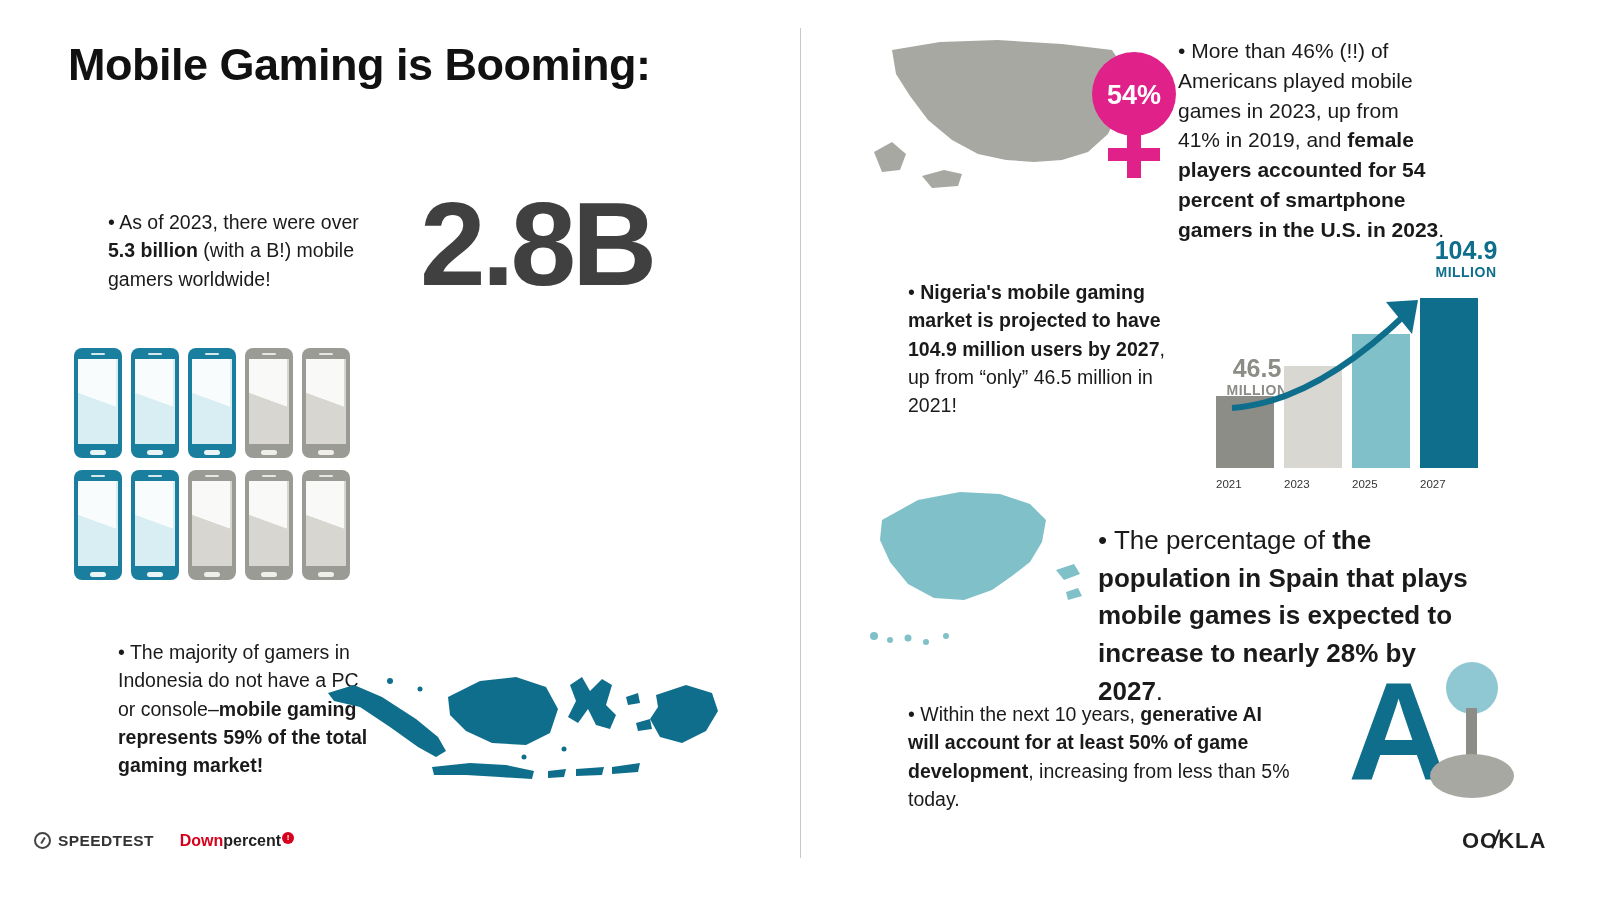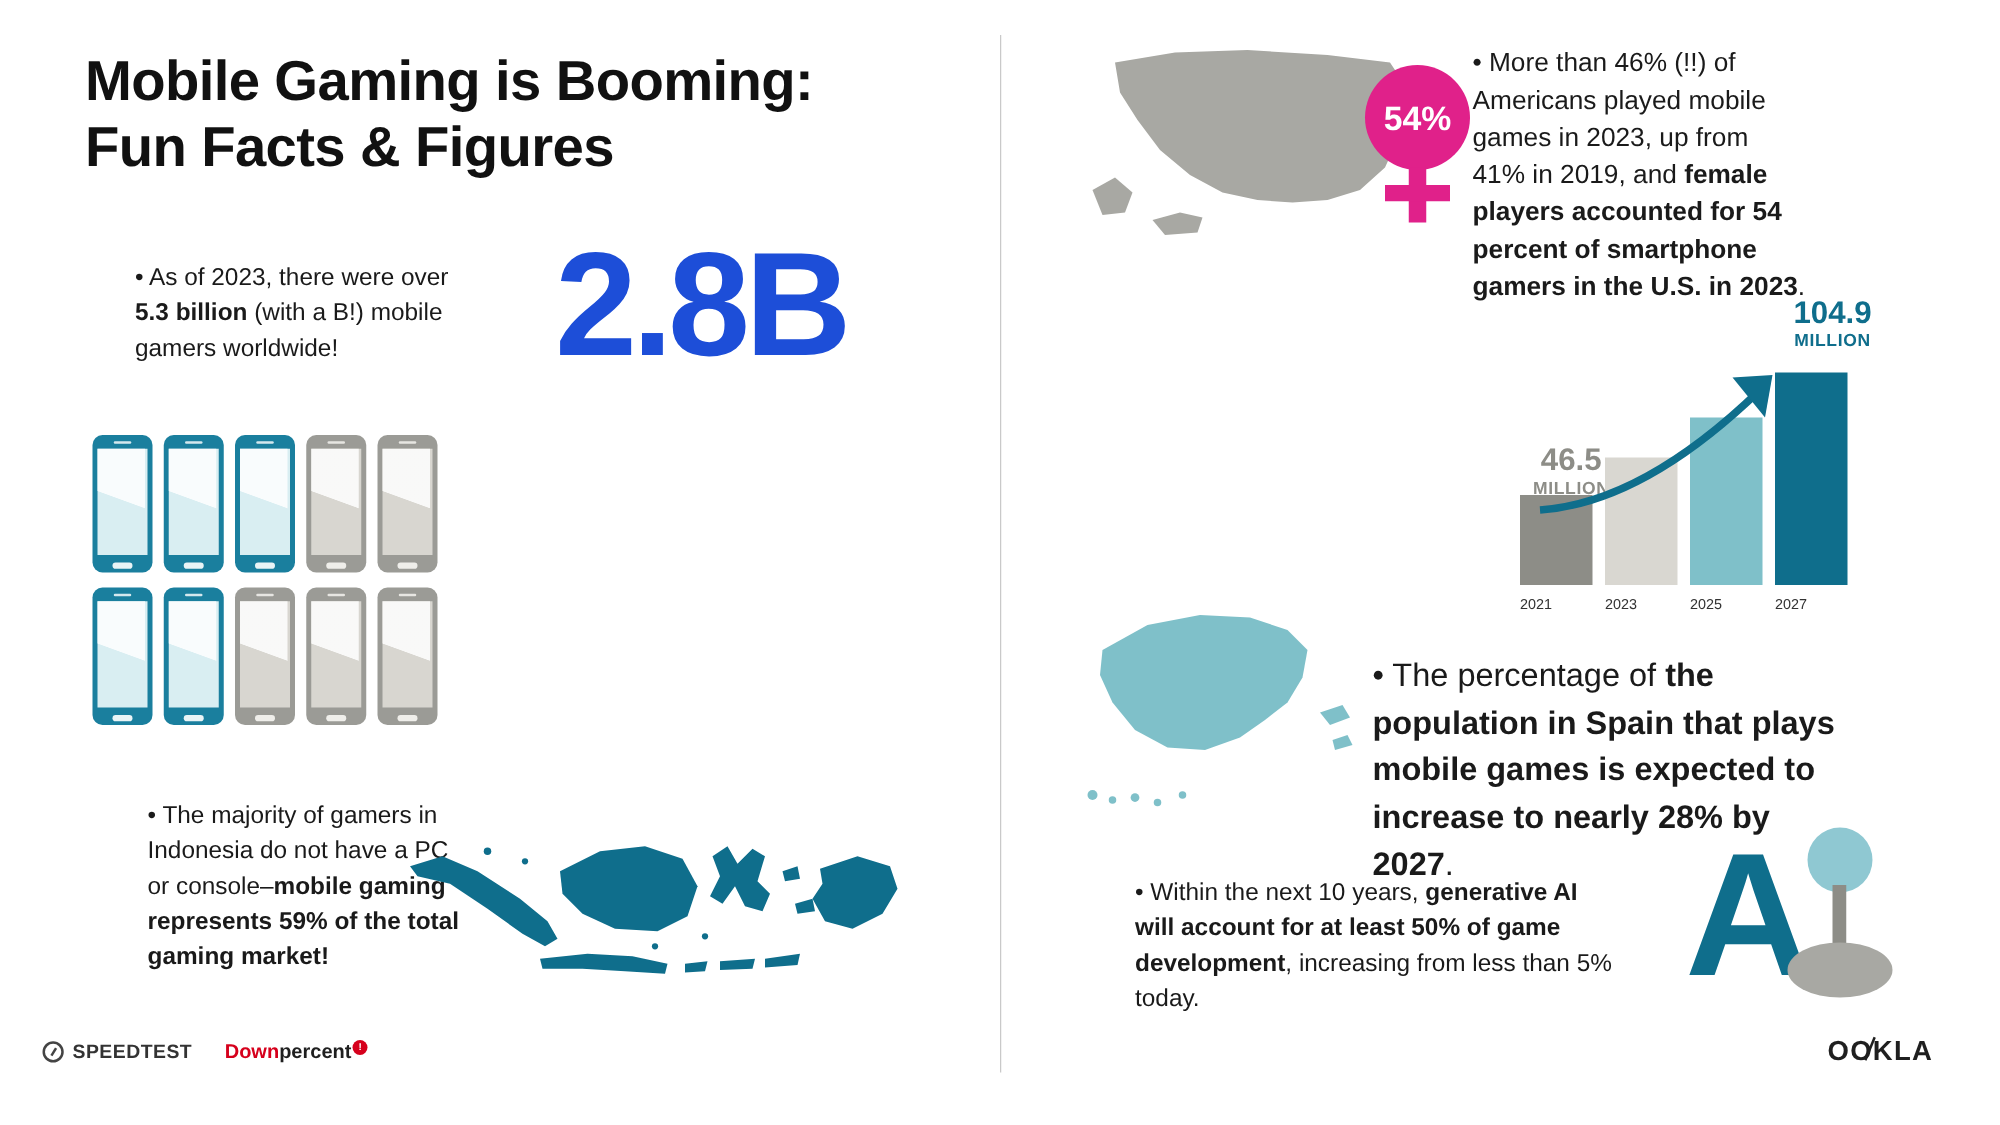--- a/index.html
+++ b/index.html
@@ -20,22 +20,22 @@
     background:#c9c9c9;
   }
 
   
   #title{
     position:absolute;left:68px;top:38px;width:680px;
     font-size:45px;line-height:1.18;font-weight:bold;letter-spacing:-0.5px;
     color:#111;
   }
   #bigstat{
-    position:absolute;left:444px;top:185px;
-    font-size:118px;font-weight:bold;color:#1d4ed8;letter-spacing:-4px;
+    position:absolute;left:420px;top:185px;
+    font-size:118px;font-weight:bold;color:#404040;letter-spacing:-4px;
     line-height:1;
   }
   #fact-gamers{
     position:absolute;left:108px;top:208px;width:270px;
     font-size:19.5px;line-height:1.45;
   }
   #fact-revenue{
     position:absolute;left:408px;top:380px;width:290px;
     font-size:19.5px;line-height:1.45;
   }
@@ -150,21 +150,20 @@
 </style>
 </head>
 <body>
 
 <div id="infographic">
 
   <div id="divider"></div>
 
   <div id="title">
     <span>Mobile Gaming is Booming:</span><br>
-    <span>Fun Facts &amp; Figures</span>
   </div>
 
   <div id="bigstat">2.8B</div>
 
   <div id="fact-gamers">
     <span>•</span>
     <span>As of 2023, there were over </span><span class="bold">5.3 billion</span><span> (with a B!) mobile gamers worldwide!</span>
   </div>
 
   <div id="phones">
@@ -286,20 +285,24 @@
       <rect x="20" y="98" width="52" height="13" fill="#e0218a"></rect>
       <text x="46" y="54" text-anchor="middle" font-family="Liberation Sans, sans-serif" font-size="27" font-weight="bold" fill="#ffffff">54%</text>
     </svg>
   </div>
 
   <div id="fact-usa">
     <span>•</span>
     <span>More than 46% (!!) of Americans played mobile games in 2023, up from 41% in 2019, and </span><span class="bold">female players accounted for 54 percent of smartphone gamers in the U.S. in 2023</span><span>.</span>
   </div>
 
+  <div id="fact-nigeria">
+    <span>•</span>
+    <span class="bold">Nigeria's mobile gaming market is projected to have 104.9 million users by 2027</span><span>, up from “only” 46.5 million in 2021!</span>
+  </div>
 
   <div id="chart">
     <div class="val-left">
       <span>46.5</span>
       <span class="unit">MILLION</span>
     </div>
     <div class="val-right">
       <span>104.9</span>
       <span class="unit">MILLION</span>
     </div>

